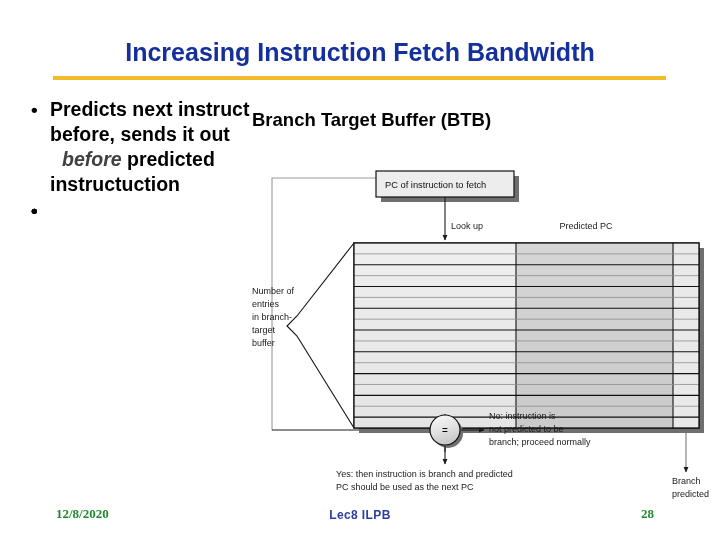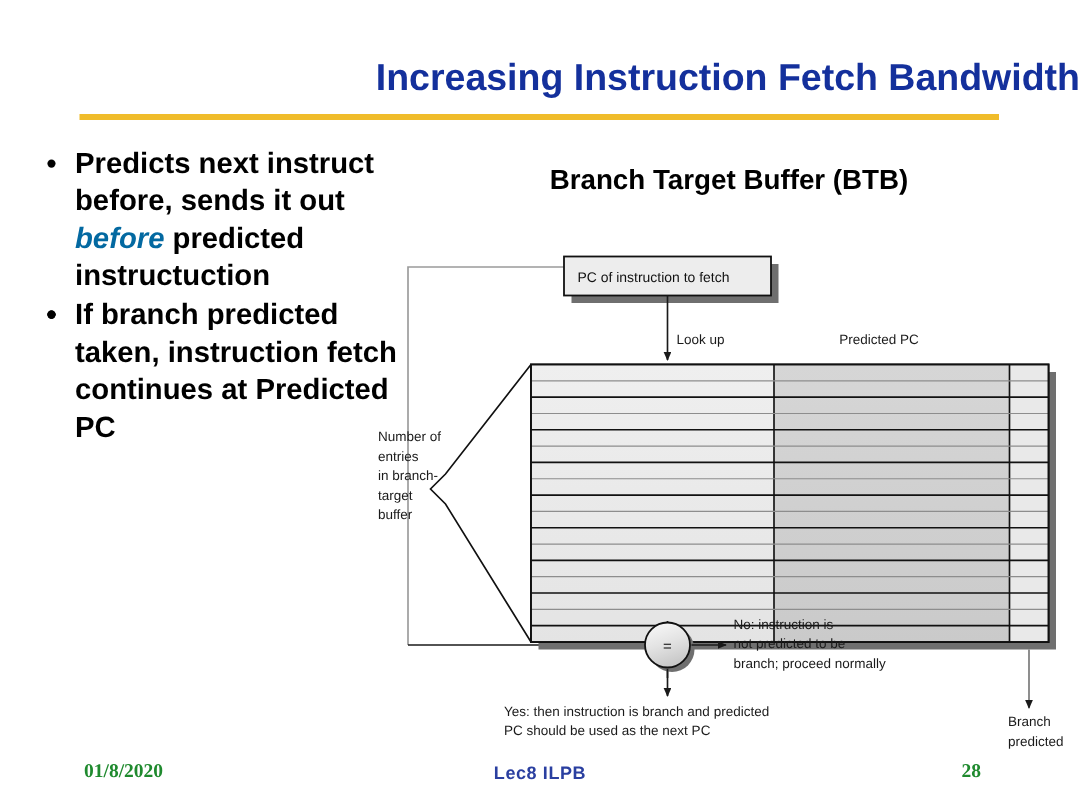--- a/index.html
+++ b/index.html
@@ -15,21 +15,21 @@
     font-family: "Liberation Sans", sans-serif;
     -webkit-font-smoothing: none;
   }
 
   
   #slide-title {
     position: absolute;
     left: 0;
     top: 38px;
     width: 720px;
-    text-align: right;
+    text-align: center;
     font-size: 25px;
     font-weight: bold;
     color: #14309c;
     letter-spacing: 0px;
     white-space: nowrap;
   }
   #title-rule {
     position: absolute;
     left: 53px;
     top: 76px;
@@ -56,38 +56,38 @@
   }
   .bullet-item .dot {
     position: absolute;
     left: 7px;
     top: 0px;
     font-size: 19px;
     line-height: 25px;
   }
   .bullet-item em {
     font-style: italic;
-    color: #0369a1;
-    font-weight: bold;
+    color: #404040;
+    font-weight: bold;
+    margin-left: 12px;
   }
 
   
   #diagram {
     position: absolute;
     left: 252px;
     top: 100px;
     width: 468px;
     height: 400px;
   }
   #diagram-heading {
     position: absolute;
     left: 0px;
     top: 9px;
     width: 468px;
-    text-align: center;
     font-size: 18.5px;
     font-weight: bold;
     color: #000000;
     white-space: nowrap;
   }
   #diagram-svg {
     position: absolute;
     left: 0;
     top: 0;
   }
@@ -143,21 +143,21 @@
 </head>
 <body>
 
 <div id="slide-title">Increasing Instruction Fetch Bandwidth</div>
 <div id="title-rule"></div>
 
 <div id="bullet-list">
     <div class="bullet-item"><span class="dot">•</span><span><span>Predicts next instruct before, sends it out </span><em>before</em><span> predicted instructuction</span></span></div>
     <div class="bullet-item"><span class="dot">•</span></div>
     <div class="bullet-item"><span class="dot">•</span></div>
-    <div class="bullet-item"><span class="dot">•</span><span><span>If branch predicted taken, instruction fetch continues at Predicted PC</span></span></div>
+    <div class="bullet-item"><span class="dot">•</span></div>
   </div>
 
 <div id="diagram">
   <div id="diagram-heading">Branch Target Buffer (BTB)</div>
 
   <svg id="diagram-svg" width="468" height="400" viewBox="0 0 468 400">
     <defs>
       <marker id="arrow" markerWidth="7" markerHeight="7" refX="5.4" refY="2.6" orient="auto" markerUnits="userSpaceOnUse">
         <path d="M0,0 L6,2.6 L0,5.2 z" fill="#1a1a1a"></path>
       </marker>
@@ -263,15 +263,15 @@
     <path d="M434,333 L434,372" fill="none" stroke="#777777" stroke-width="1.1" marker-end="url(#arrow)"></path>
     <g id="taken-untaken-label">
         <text x="420" y="384" class="dlabel">Branch</text>
         <text x="420" y="397" class="dlabel">predicted</text>
         <text x="420" y="410" class="dlabel">taken or</text>
         <text x="420" y="423" class="dlabel">untaken</text>
       </g>
   </svg>
 </div>
 
-<div id="footer-date">01/8/2020</div>
+<div id="footer-date">12/8/2020</div>
 <div id="footer-center">Lec8 ILPB</div>
 <div id="footer-page">28</div>
 
 </body></html>

